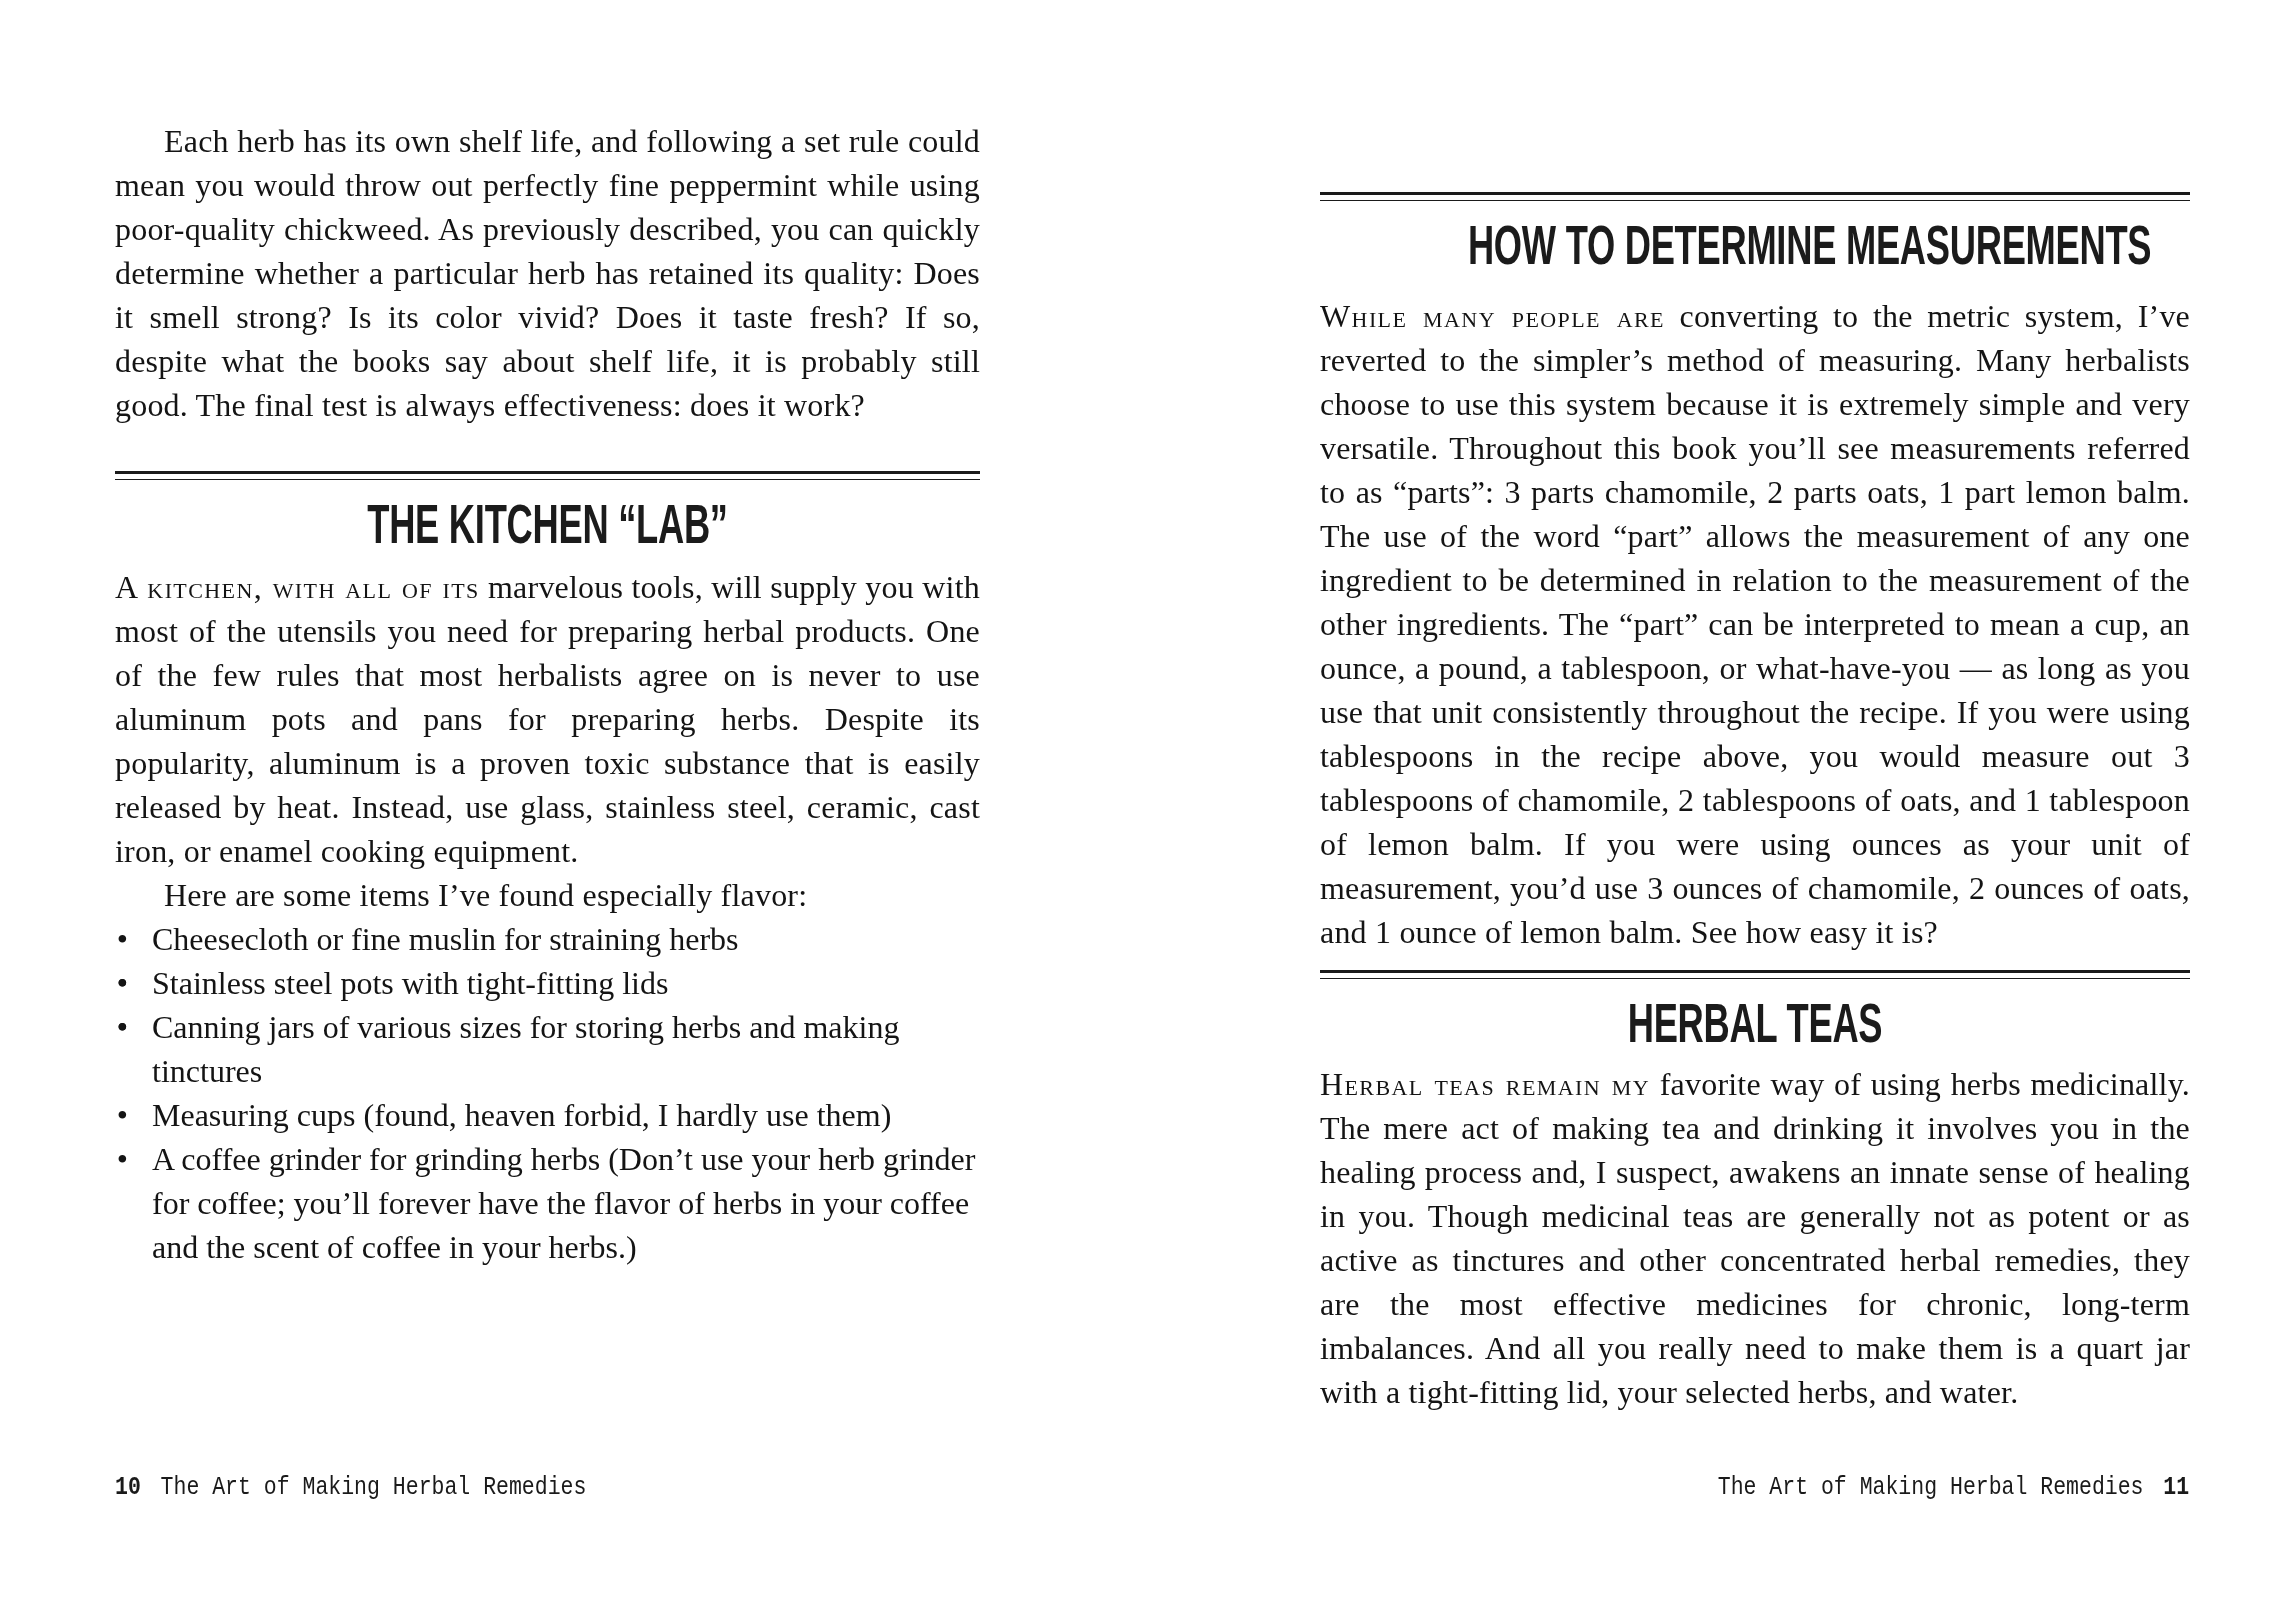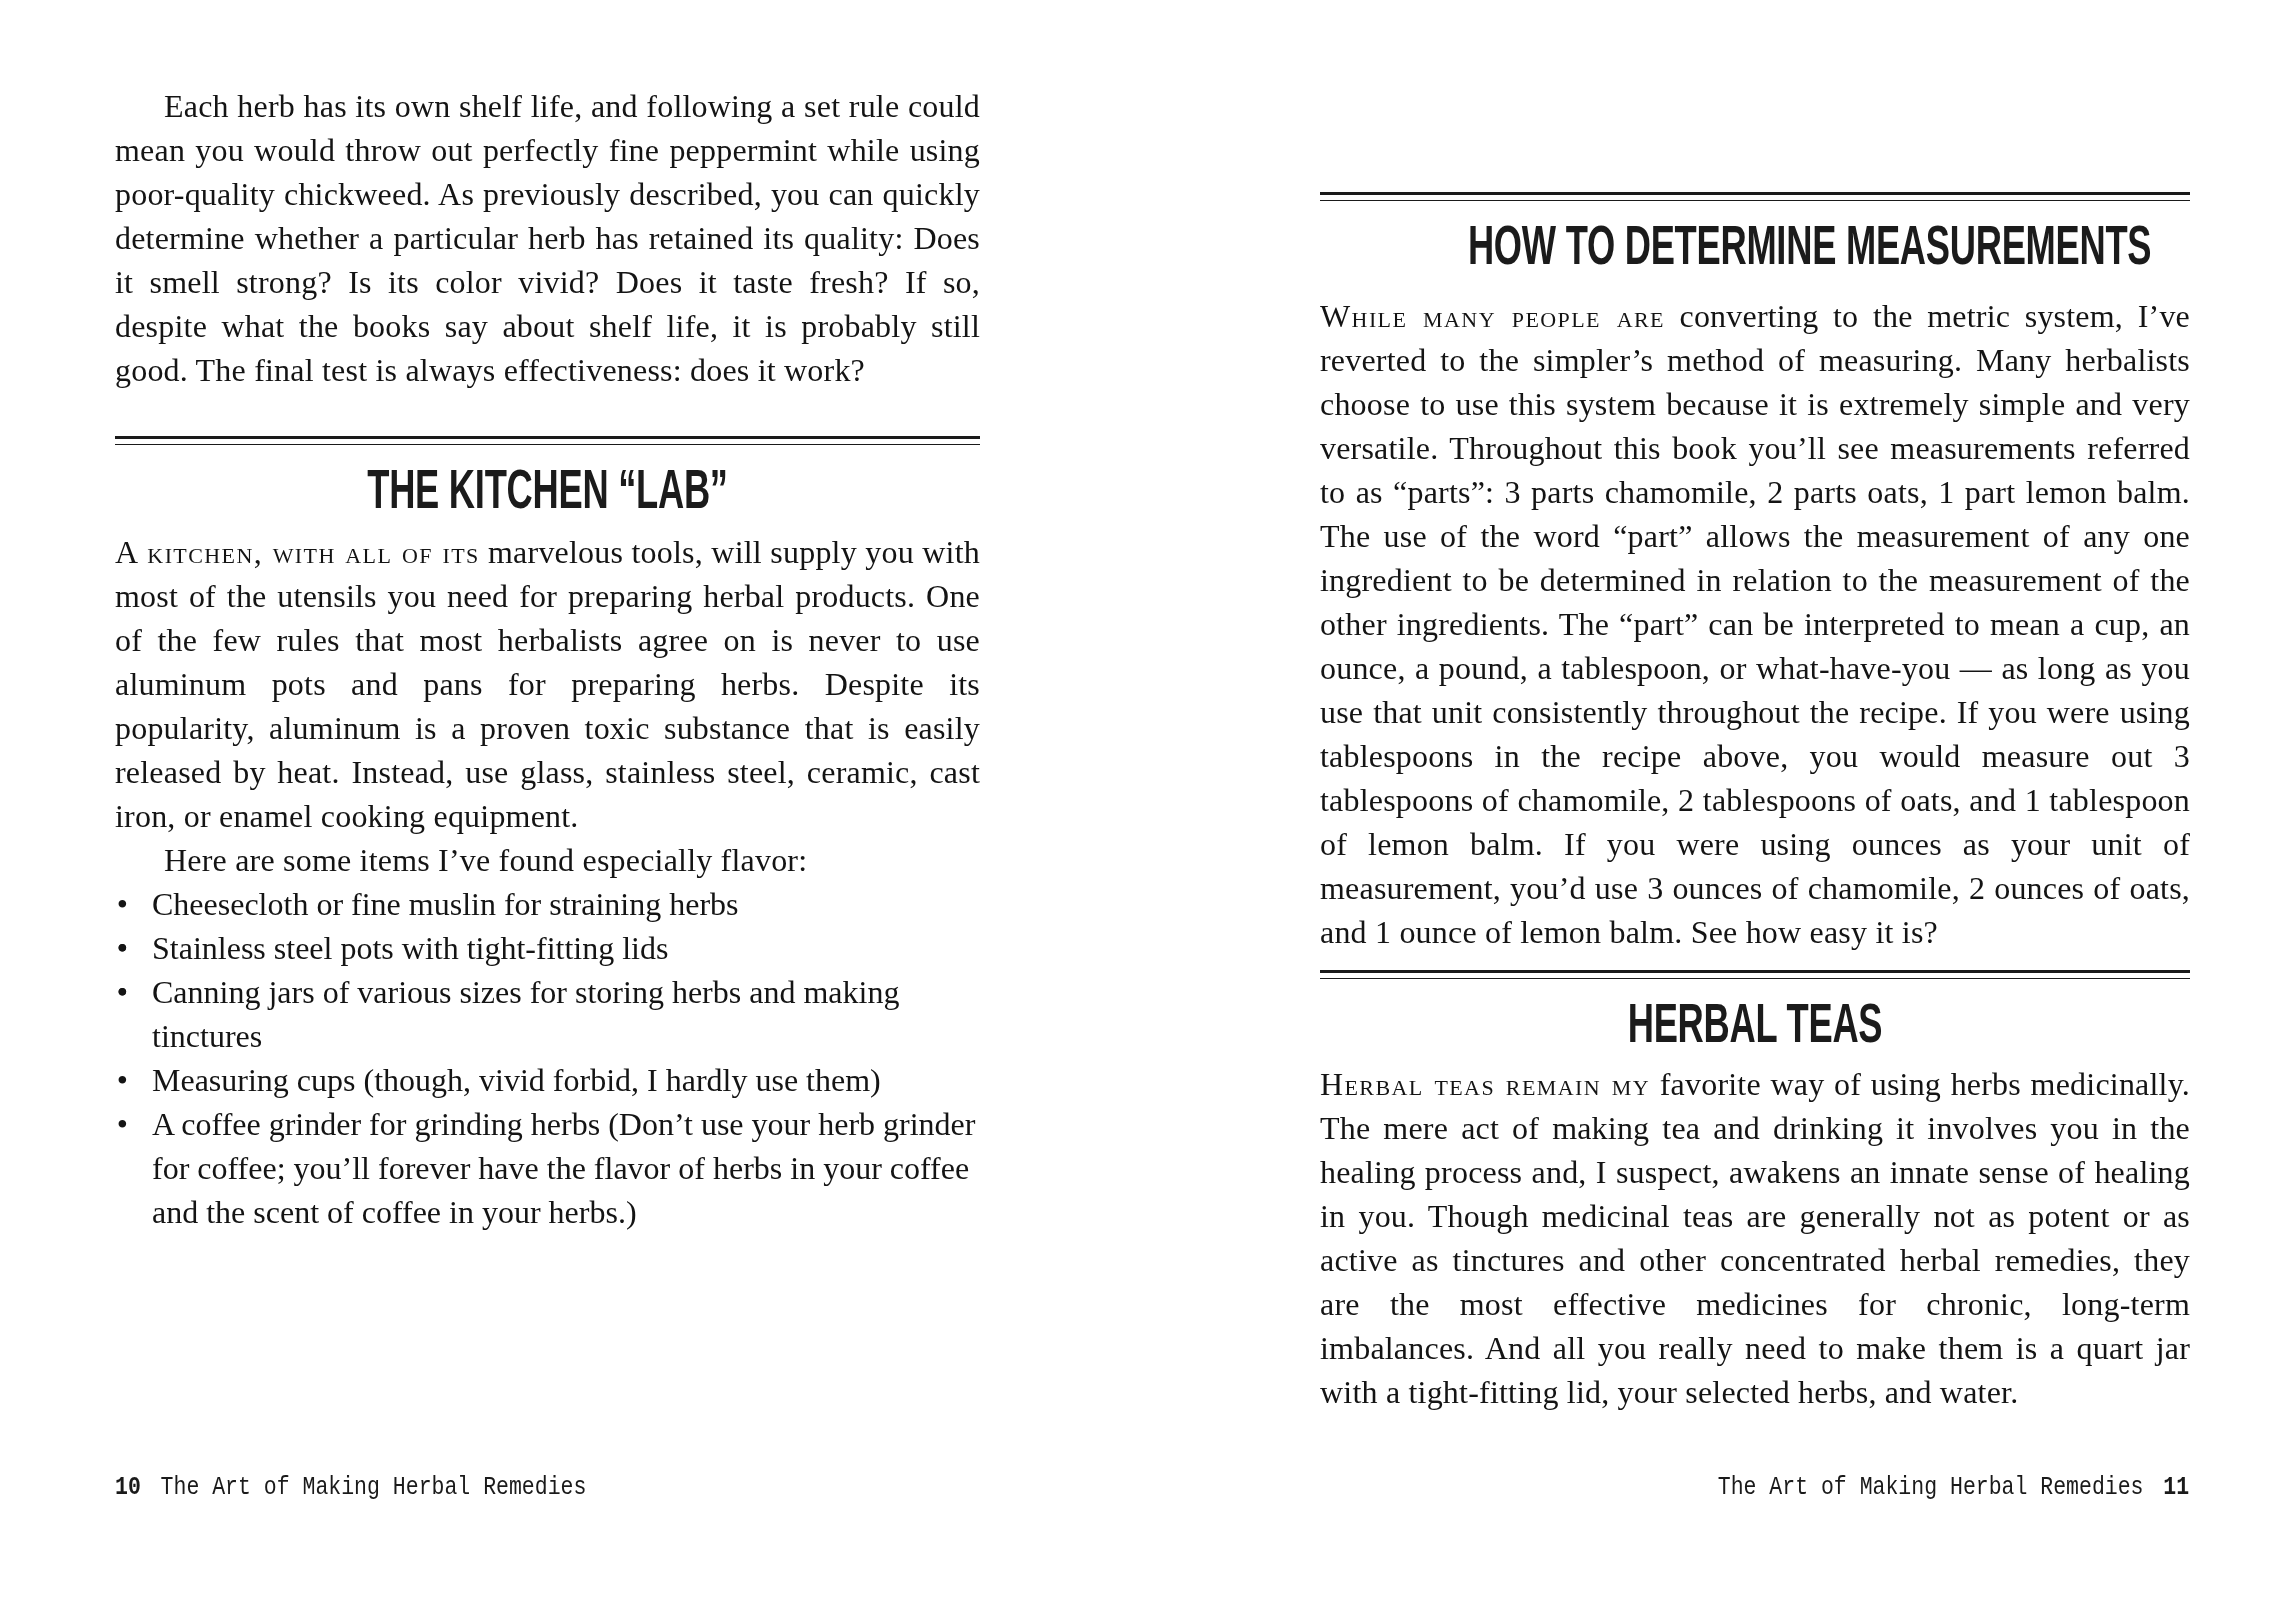--- a/index.html
+++ b/index.html
@@ -49,21 +49,21 @@
   .items li {
     position: relative;
     padding-left: 37px;
     font-size: 32px;
     line-height: 44px;
     text-align: left;
   }
   .items li .dot { position: absolute; left: 1.8px; top: 0; }
 
   
-  .col-left .m-intro   { margin-top: 84px; }
+  .col-left .m-intro   { margin-top: 119px; }
   .col-left .m-rule    { margin-top: 44px; }
   .col-left .m-head    { margin-top: 10.6px; }
   .col-left .m-para    { margin-top: 7px; }
 
   
   .col-right .m-rule1  { margin-top: 192px; }
   .col-right .m-head1  { margin-top: 10.6px; }
   .col-right .m-para1  { margin-top: 15px; }
   .col-right .m-rule2  { margin-top: 16px; }
   .col-right .m-head2  { margin-top: 10.6px; }
@@ -98,21 +98,21 @@
     <p class="body m-para"><span class="lead">A kitchen, with all of its</span><span> marvelous tools, will supply you with most of the utensils you need for preparing herbal products. One of the few rules that most herbalists agree on is never to use aluminum pots and pans for preparing herbs. Despite its popularity, aluminum is a proven toxic substance that is easily released by heat. Instead, use glass, stainless steel, ceramic, cast iron, or enamel cooking equipment.</span></p>
 
     <p class="body indent">Here are some items I’ve found especially flavor:</p>
 
     <ul class="items">
       <li><span class="dot">•</span><span>Cheesecloth or fine muslin for straining herbs</span></li>
       <li><span class="dot">•</span></li>
       <li><span class="dot">•</span><span>Stainless steel pots with tight-fitting lids</span></li>
       <li><span class="dot">•</span></li>
       <li><span class="dot">•</span><span>Canning jars of various sizes for storing herbs and making tinctures</span></li>
-      <li><span class="dot">•</span><span>Measuring cups (though, vivid forbid, I hardly use them)</span></li>
+      <li><span class="dot">•</span><span>Measuring cups (found, heaven forbid, I hardly use them)</span></li>
       <li><span class="dot">•</span><span>A coffee grinder for grinding herbs (Don’t use your herb grinder for coffee; you’ll forever have the flavor of herbs in your coffee and the scent of coffee in your herbs.)</span></li>
     </ul>
   </div>
 
   <div class="col col-right">
     <div class="rule m-rule1"></div>
     <h2 class="heading m-head1">HOW TO DETERMINE MEASUREMENTS</h2>
 
     <p class="body m-para1"><span class="lead">While many people are</span><span> converting to the metric system, I’ve reverted to the simpler’s method of measuring. Many herbalists choose to use this system because it is extremely simple and very versatile. Throughout this book you’ll see measurements referred to as “parts”: 3 parts chamomile, 2 parts oats, 1 part lemon balm. The use of the word “part” allows the measurement of any one ingredient to be determined in relation to the measurement of the other ingredients. The “part” can be interpreted to mean a cup, an ounce, a pound, a tablespoon, or what-have-you — as long as you use that unit consistently throughout the recipe. If you were using tablespoons in the recipe above, you would measure out 3 tablespoons of chamomile, 2 tablespoons of oats, and 1 tablespoon of lemon balm. If you were using ounces as your unit of measurement, you’d use 3 ounces of chamomile, 2 ounces of oats, and 1 ounce of lemon balm. See how easy it is?</span></p>
 

